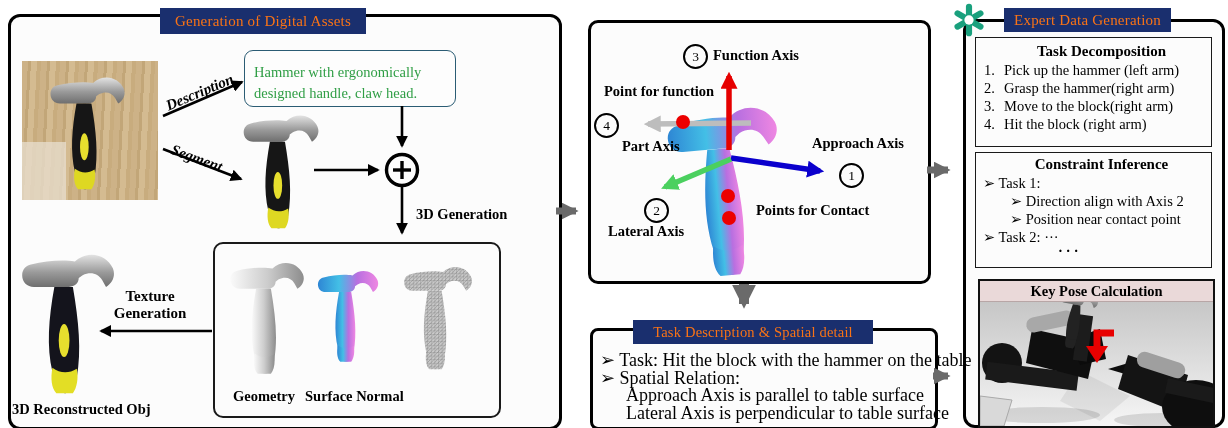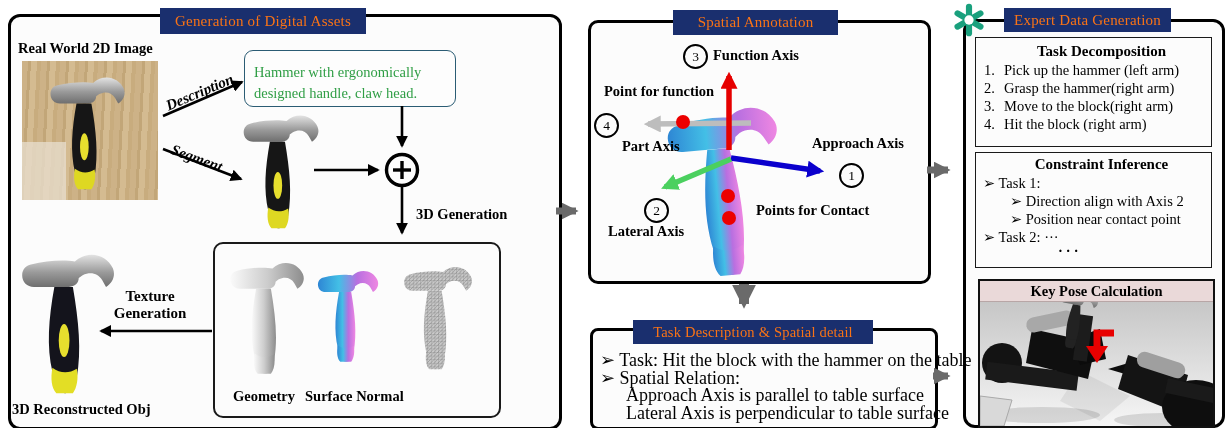--- a/index.html
+++ b/index.html
@@ -92,21 +92,20 @@
           <path d="M0,0L10,5L0,10Z" fill="#bdbdbd"></path>
         </marker>
     </defs>
   </svg>
 
   <div class="panel" style="left:8px;top:14px;width:548px;height:410px;"></div>
   <div class="banner" style="left:160px;top:8px;width:206px;height:26px;">
     <span>Generation of Digital Assets</span>
   </div>
 
-  <div class="lblb" style="left:18px;top:40px;">Real World 2D Image</div>
 
   <div class="photo">
     <div class="patch"></div>
     <svg viewBox="0 0 100 160" style="position:absolute;left:13px;top:7px;width:105px;height:126px;">
       <use href="#hamG" style="--hh:url(#gMetal);--hb:#161616;--hs:#e7df2e;--hbase:#ded822;"></use>
     </svg>
   </div>
 
   <div class="lblb rot" style="left:164px;top:84px;transform:rotate(-23deg);">Description</div>
   <div class="lblb rot" style="left:170px;top:150px;transform:rotate(20deg);">Segment</div>
@@ -138,23 +137,20 @@
   <svg class="hsvg" viewBox="0 0 100 160" style="left:18px;top:243px;width:100px;height:156px;">
     <use href="#hamG" style="--hh:url(#gMetal);--hb:#14141c;--hs:#e7df2e;--hbase:#e3de25;"></use>
   </svg>
   <div class="tex-label">
     <div>Texture</div>
     <div>Generation</div>
   </div>
   <div class="lblb" style="left:12px;top:401px;">3D Reconstructed Obj</div>
 
   <div class="panel" style="left:588px;top:20px;width:337px;height:258px;border-radius:10px;"></div>
-  <div class="banner" style="left:673px;top:10px;width:165px;height:25px;">
-    <span>Spatial Annotation</span>
-  </div>
 
   <svg class="hsvg" viewBox="0 0 100 160" style="left:652px;top:96px;width:150px;height:186px;transform:rotate(-5deg);">
     <use href="#hamG" style="--hh:url(#gNorm);--hb:url(#gNorm);--hbase:url(#gNorm);"></use>
   </svg>
 
   <div class="circ" style="left:683px;top:44px;">
       <span>3</span>
     </div>
   <div class="lblb" style="left:713px;top:47px;">Function Axis</div>
   <div class="lblb" style="left:604px;top:83px;">Point for function</div>

